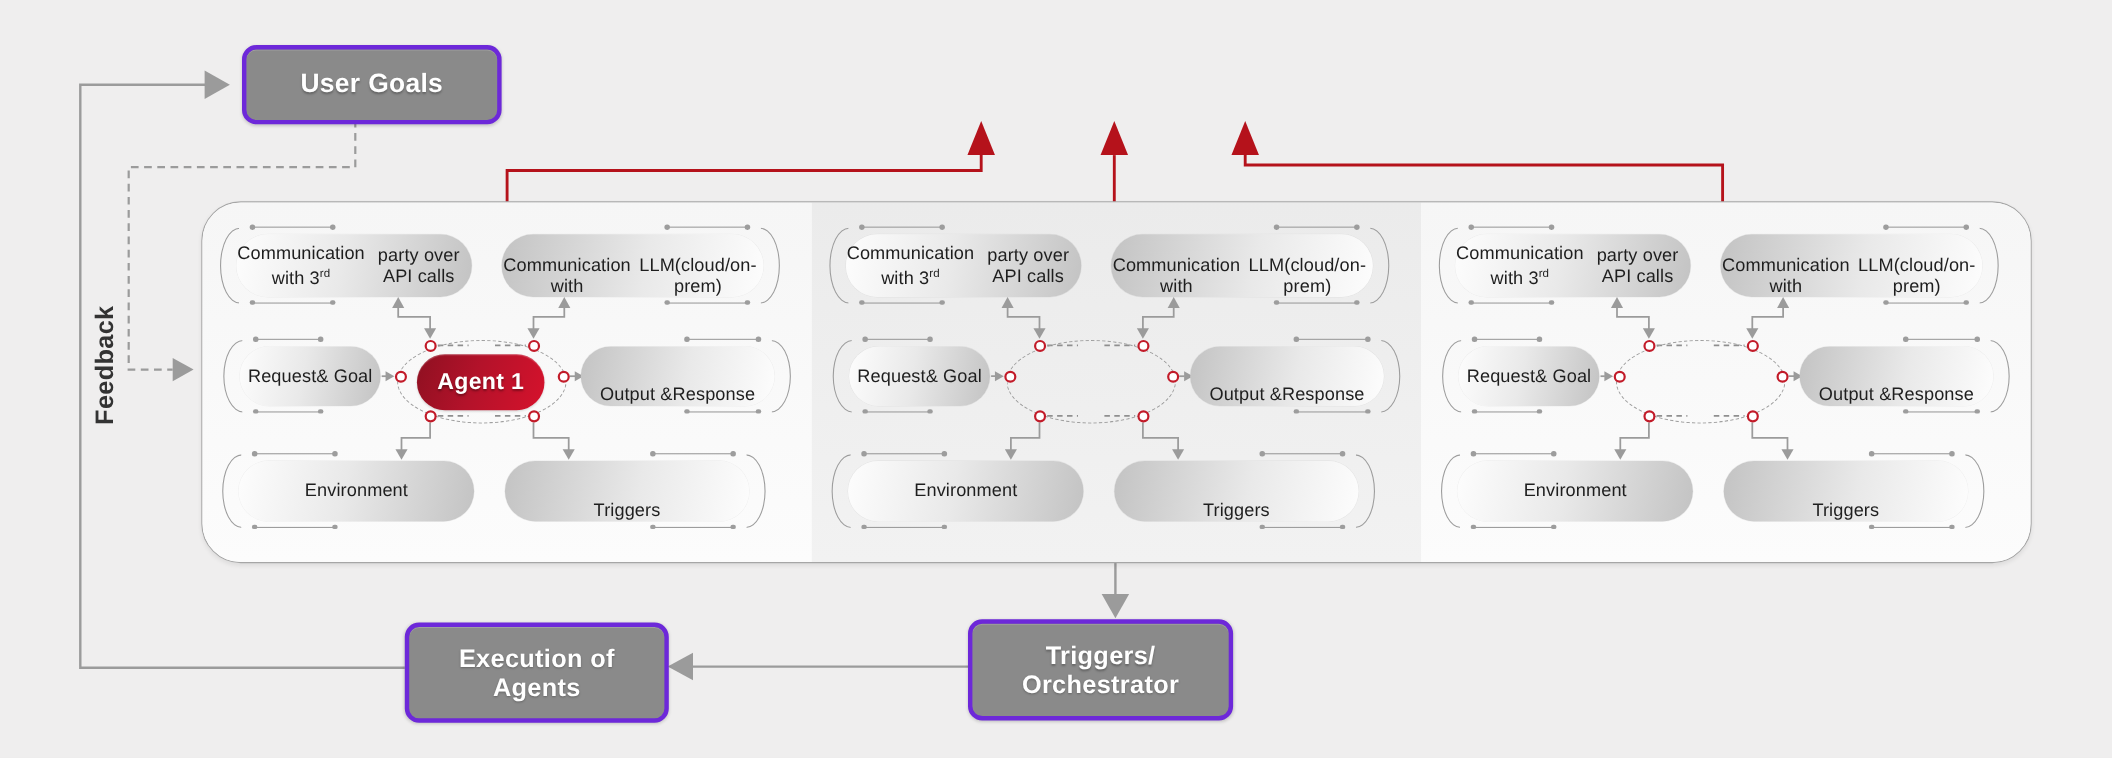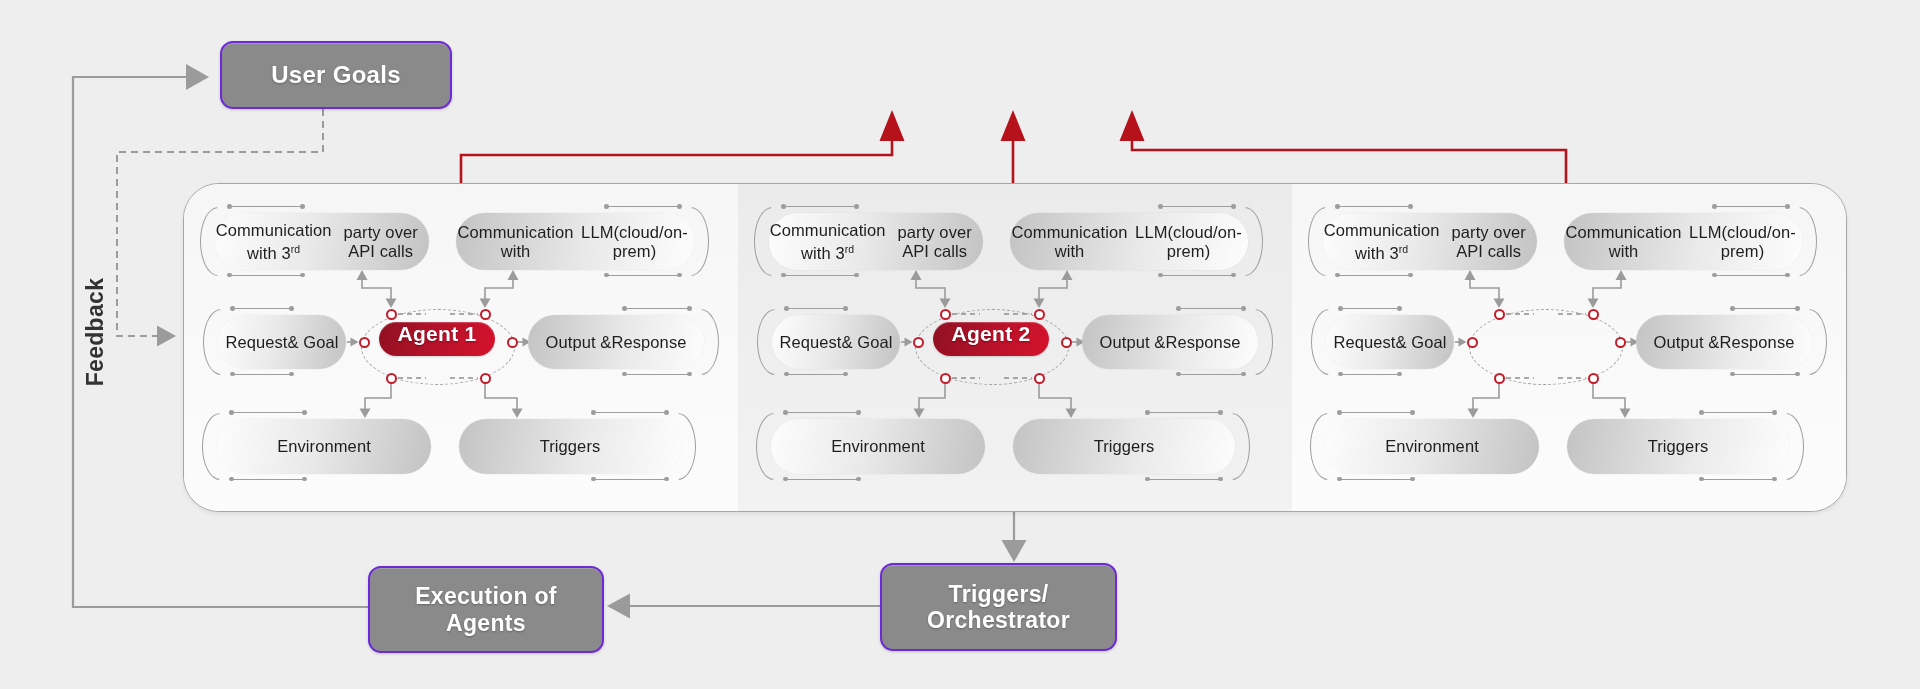--- a/index.html
+++ b/index.html
@@ -6,21 +6,21 @@
   .canvas{
     position:relative;width:1920px;height:689px;overflow:hidden;
     background:#efeeee;
     font-family:"Liberation Sans","DejaVu Sans",sans-serif;
   }
   .overlay{position:absolute;left:0;top:0;width:1920px;height:689px;pointer-events:none;}
 
   
   .gnode{
     position:absolute;display:flex;flex-direction:column;align-items:center;justify-content:center;
-    background:#8a8a8a;border:2px solid #6d28d9;border-radius:13px;
+    background:#8a8a8a;border:4px solid #6d28d9;border-radius:13px;
     color:#fff;font-weight:bold;text-align:center;
     box-shadow:0 1px 3px rgba(0,0,0,.18), inset 0 1px 0 rgba(255,255,255,.18);
     text-shadow:0 1px 2px rgba(0,0,0,.28);
     letter-spacing:.3px;
   }
   .gnode .ln{line-height:1.14;}
   .node-user-goals{left:220px;top:41px;width:228px;height:64px;font-size:24px;}
   .node-llms{left:870px;top:38px;width:293px;height:67px;font-size:26px;}
   .node-execution{left:368px;top:566px;width:232px;height:83px;font-size:23px;}
   .node-orchestrator{left:880px;top:563px;width:233px;height:84px;font-size:23px;}
@@ -46,21 +46,21 @@
   .panel-svg{position:absolute;left:0;top:0;}
 
   
   .pillg{position:absolute;}
   .pill{
     position:absolute;inset:0;border-radius:999px;
     display:flex;flex-direction:row;justify-content:center;align-items:center;
     box-shadow:0 0 0 .5px rgba(0,0,0,.05);
   }
   .side-left  .pill{background:linear-gradient(100deg,#fdfdfd 0%,#e9e9e9 45%,#c3c3c3 100%);}
-  .side-right .pill{background:linear-gradient(100deg,#c3c3c3 0%,#e9e9e9 55%,#fdfdfd 100%);}
+  .side-right .pill{background:linear-gradient(100deg,#c3c3c3 0%,#e9e9e9 55%,#fdfdfd 100%);align-items:flex-end;}
   .pl{font-size:16.5px;line-height:19px;color:#1e1e1e;text-align:center;letter-spacing:.1px;}
   .sup{font-size:10.5px;vertical-align:6px;}
 
   
   .arc{position:absolute;top:-6px;bottom:-6px;width:34px;border:1.3px solid #9d9d9d;border-radius:50%;}
   .side-left  .arc{left:-15px;clip-path:inset(-2px 52% -2px -2px);}
   .side-right .arc{right:-15px;clip-path:inset(-2px -2px -2px 52%);}
   .dline{position:absolute;width:74px;border-top:1.3px solid #9d9d9d;}
   .dline.t{top:-7px;}
   .dline.b{bottom:-5.5px;}
@@ -69,23 +69,23 @@
   .dline::before,.dline::after{
     content:"";position:absolute;width:4.6px;height:4.6px;border-radius:50%;background:#9d9d9d;top:-3px;
   }
   .dline::before{left:-2px;}
   .dline::after{right:-2px;}
 
   
   .ellipse{position:absolute;left:177px;top:125px;width:152px;height:74px;
     border:1.4px dashed #9f9f9f;border-radius:50%;}
   .agent{
-    position:absolute;left:195px;top:138px;width:116px;height:34px;border-radius:999px;
+    position:absolute;left:195px;top:138px;width:116px;height:51px;border-radius:999px;
     background:linear-gradient(110deg,#8e1021 0%,#b3122a 45%,#d6122c 100%);
-    display:flex;justify-content:center;
+    display:flex;align-items:center;justify-content:center;
     color:#fff;font-size:21px;font-weight:bold;letter-spacing:.3px;
     text-shadow:0 1px 2px rgba(0,0,0,.35);
     box-shadow:inset 0 1px 1px rgba(255,255,255,.25), 0 1px 2px rgba(0,0,0,.15);
   }
   .port{
     position:absolute;width:11px;height:11px;border-radius:50%;
     background:#fff;border:2.2px solid #c21b29;box-sizing:border-box;
   }
 </style>
 </head>
@@ -241,129 +241,20 @@
     <div class="pillg side-right" style="left:275px;top:235px;width:222px;height:55px">
       <div class="arc"></div>
       <div class="dline t"></div>
       <div class="dline b"></div>
       <div class="pill">
         <div class="pl">Triggers</div>
       </div>
     </div>
   </div>
       <div class="panel p1">
-    <svg class="panel-svg" width="554" height="327" viewBox="0 0 554 327">
-
-      <g>
-        <path d="M178,96 V104 H207 V115" fill="none" stroke="#9b9b9b" stroke-width="1.6"></path>
-        <polygon points="178,86 172.5,96 183.5,96" fill="#9b9b9b"></polygon>
-        <polygon points="207,124 201.5,114.5 212.5,114.5" fill="#9b9b9b"></polygon>
-      </g>
-
-      <g>
-        <path d="M301,115 V104 H329 V96" fill="none" stroke="#9b9b9b" stroke-width="1.6"></path>
-        <polygon points="301,124 295.5,114.5 306.5,114.5" fill="#9b9b9b"></polygon>
-        <polygon points="329,86 323.5,96 334.5,96" fill="#9b9b9b"></polygon>
-      </g>
-
-      <g>
-        <path d="M207,200 V214 H181 V225" fill="none" stroke="#9b9b9b" stroke-width="1.6"></path>
-        <polygon points="181,234 175.5,224.5 186.5,224.5" fill="#9b9b9b"></polygon>
-      </g>
-
-      <g>
-        <path d="M301,200 V214 H333 V225" fill="none" stroke="#9b9b9b" stroke-width="1.6"></path>
-        <polygon points="333,234 327.5,224.5 338.5,224.5" fill="#9b9b9b"></polygon>
-      </g>
-
-      <g>
-        <path d="M163,158 H167" fill="none" stroke="#9b9b9b" stroke-width="1.6"></path>
-        <polygon points="174.5,158 166.5,153.5 166.5,162.5" fill="#9b9b9b"></polygon>
-      </g>
-
-      <g>
-        <path d="M334,158 H339" fill="none" stroke="#9b9b9b" stroke-width="1.6"></path>
-        <polygon points="346.5,158 338.5,153.5 338.5,162.5" fill="#9b9b9b"></polygon>
-      </g>
-
-      <g stroke="#8f8f8f" stroke-width="1.5" stroke-dasharray="5 4">
-        <path d="M214,130 H242"></path>
-            <path d="M266,130 H294"></path>
-        <path d="M214,194 H242"></path>
-            <path d="M266,194 H294"></path>
-      </g>
-    </svg>
-
-    <div class="pillg side-left" style="left:31px;top:29px;width:214px;height:57px">
-      <div class="arc"></div>
-      <div class="dline t"></div>
-      <div class="dline b"></div>
-      <div class="pill">
-        <div class="pl"><span>Communication with 3</span><span class="sup">rd</span></div>
-        <div class="pl">party over API calls</div>
-      </div>
-    </div>
-    <div class="pillg side-right" style="left:272px;top:29px;width:238px;height:57px">
-      <div class="arc"></div>
-      <div class="dline t"></div>
-      <div class="dline b"></div>
-      <div class="pill">
-        <div class="pl">Communication with</div>
-        <div class="pl">LLM(cloud/on-prem)</div>
-      </div>
-    </div>
-
-    <div class="pillg side-left" style="left:34px;top:131px;width:128px;height:54px">
-      <div class="arc"></div>
-      <div class="dline t" style="width:60px"></div>
-      <div class="dline b" style="width:60px"></div>
-      <div class="pill">
-        <div class="pl">Request</div>
-        <div class="pl">&amp; Goal</div>
-      </div>
-    </div>
-    <div class="pillg side-right" style="left:344px;top:131px;width:176px;height:54px">
-      <div class="arc"></div>
-      <div class="dline t" style="width:66px"></div>
-      <div class="dline b" style="width:66px"></div>
-      <div class="pill">
-        <div class="pl">Output &amp;</div>
-        <div class="pl">Response</div>
-      </div>
-    </div>
-
-    <div class="ellipse"></div>
-    <div class="agent">
-      <span>Agent 2</span>
-    </div>
-    <i class="port" style="left:201.5px;top:124.5px"></i>
-    <i class="port" style="left:295.5px;top:124.5px"></i>
-    <i class="port" style="left:174.5px;top:152.5px"></i>
-    <i class="port" style="left:322.5px;top:152.5px"></i>
-    <i class="port" style="left:201.5px;top:188.5px"></i>
-    <i class="port" style="left:295.5px;top:188.5px"></i>
-
-    <div class="pillg side-left" style="left:33px;top:235px;width:214px;height:55px">
-      <div class="arc"></div>
-      <div class="dline t"></div>
-      <div class="dline b"></div>
-      <div class="pill">
-        <div class="pl">Environment</div>
-      </div>
-    </div>
-    <div class="pillg side-right" style="left:275px;top:235px;width:222px;height:55px">
-      <div class="arc"></div>
-      <div class="dline t"></div>
-      <div class="dline b"></div>
-      <div class="pill">
-        <div class="pl">Triggers</div>
-      </div>
-    </div>
-  </div>
-      <div class="panel p2">
     <svg class="panel-svg" width="554" height="327" viewBox="0 0 554 327">
 
       <g>
         <path d="M178,96 V104 H207 V115" fill="none" stroke="#9b9b9b" stroke-width="1.6"></path>
         <polygon points="178,86 172.5,96 183.5,96" fill="#9b9b9b"></polygon>
         <polygon points="207,124 201.5,114.5 212.5,114.5" fill="#9b9b9b"></polygon>
       </g>
 
       <g>
         <path d="M301,115 V104 H329 V96" fill="none" stroke="#9b9b9b" stroke-width="1.6"></path>
@@ -455,20 +346,126 @@
     </div>
     <div class="pillg side-right" style="left:275px;top:235px;width:222px;height:55px">
       <div class="arc"></div>
       <div class="dline t"></div>
       <div class="dline b"></div>
       <div class="pill">
         <div class="pl">Triggers</div>
       </div>
     </div>
   </div>
+      <div class="panel p2">
+    <svg class="panel-svg" width="554" height="327" viewBox="0 0 554 327">
+
+      <g>
+        <path d="M178,96 V104 H207 V115" fill="none" stroke="#9b9b9b" stroke-width="1.6"></path>
+        <polygon points="178,86 172.5,96 183.5,96" fill="#9b9b9b"></polygon>
+        <polygon points="207,124 201.5,114.5 212.5,114.5" fill="#9b9b9b"></polygon>
+      </g>
+
+      <g>
+        <path d="M301,115 V104 H329 V96" fill="none" stroke="#9b9b9b" stroke-width="1.6"></path>
+        <polygon points="301,124 295.5,114.5 306.5,114.5" fill="#9b9b9b"></polygon>
+        <polygon points="329,86 323.5,96 334.5,96" fill="#9b9b9b"></polygon>
+      </g>
+
+      <g>
+        <path d="M207,200 V214 H181 V225" fill="none" stroke="#9b9b9b" stroke-width="1.6"></path>
+        <polygon points="181,234 175.5,224.5 186.5,224.5" fill="#9b9b9b"></polygon>
+      </g>
+
+      <g>
+        <path d="M301,200 V214 H333 V225" fill="none" stroke="#9b9b9b" stroke-width="1.6"></path>
+        <polygon points="333,234 327.5,224.5 338.5,224.5" fill="#9b9b9b"></polygon>
+      </g>
+
+      <g>
+        <path d="M163,158 H167" fill="none" stroke="#9b9b9b" stroke-width="1.6"></path>
+        <polygon points="174.5,158 166.5,153.5 166.5,162.5" fill="#9b9b9b"></polygon>
+      </g>
+
+      <g>
+        <path d="M334,158 H339" fill="none" stroke="#9b9b9b" stroke-width="1.6"></path>
+        <polygon points="346.5,158 338.5,153.5 338.5,162.5" fill="#9b9b9b"></polygon>
+      </g>
+
+      <g stroke="#8f8f8f" stroke-width="1.5" stroke-dasharray="5 4">
+        <path d="M214,130 H242"></path>
+            <path d="M266,130 H294"></path>
+        <path d="M214,194 H242"></path>
+            <path d="M266,194 H294"></path>
+      </g>
+    </svg>
+
+    <div class="pillg side-left" style="left:31px;top:29px;width:214px;height:57px">
+      <div class="arc"></div>
+      <div class="dline t"></div>
+      <div class="dline b"></div>
+      <div class="pill">
+        <div class="pl"><span>Communication with 3</span><span class="sup">rd</span></div>
+        <div class="pl">party over API calls</div>
+      </div>
+    </div>
+    <div class="pillg side-right" style="left:272px;top:29px;width:238px;height:57px">
+      <div class="arc"></div>
+      <div class="dline t"></div>
+      <div class="dline b"></div>
+      <div class="pill">
+        <div class="pl">Communication with</div>
+        <div class="pl">LLM(cloud/on-prem)</div>
+      </div>
+    </div>
+
+    <div class="pillg side-left" style="left:34px;top:131px;width:128px;height:54px">
+      <div class="arc"></div>
+      <div class="dline t" style="width:60px"></div>
+      <div class="dline b" style="width:60px"></div>
+      <div class="pill">
+        <div class="pl">Request</div>
+        <div class="pl">&amp; Goal</div>
+      </div>
+    </div>
+    <div class="pillg side-right" style="left:344px;top:131px;width:176px;height:54px">
+      <div class="arc"></div>
+      <div class="dline t" style="width:66px"></div>
+      <div class="dline b" style="width:66px"></div>
+      <div class="pill">
+        <div class="pl">Output &amp;</div>
+        <div class="pl">Response</div>
+      </div>
+    </div>
+
+    <div class="ellipse"></div>
+    <i class="port" style="left:201.5px;top:124.5px"></i>
+    <i class="port" style="left:295.5px;top:124.5px"></i>
+    <i class="port" style="left:174.5px;top:152.5px"></i>
+    <i class="port" style="left:322.5px;top:152.5px"></i>
+    <i class="port" style="left:201.5px;top:188.5px"></i>
+    <i class="port" style="left:295.5px;top:188.5px"></i>
+
+    <div class="pillg side-left" style="left:33px;top:235px;width:214px;height:55px">
+      <div class="arc"></div>
+      <div class="dline t"></div>
+      <div class="dline b"></div>
+      <div class="pill">
+        <div class="pl">Environment</div>
+      </div>
+    </div>
+    <div class="pillg side-right" style="left:275px;top:235px;width:222px;height:55px">
+      <div class="arc"></div>
+      <div class="dline t"></div>
+      <div class="dline b"></div>
+      <div class="pill">
+        <div class="pl">Triggers</div>
+      </div>
+    </div>
+  </div>
     </div>
 
   <div class="gnode node-execution">
     <div class="ln">Execution of</div>
     <div class="ln">Agents</div>
   </div>
   <div class="gnode node-orchestrator">
     <div class="ln">Triggers/</div>
     <div class="ln">Orchestrator</div>
   </div>

